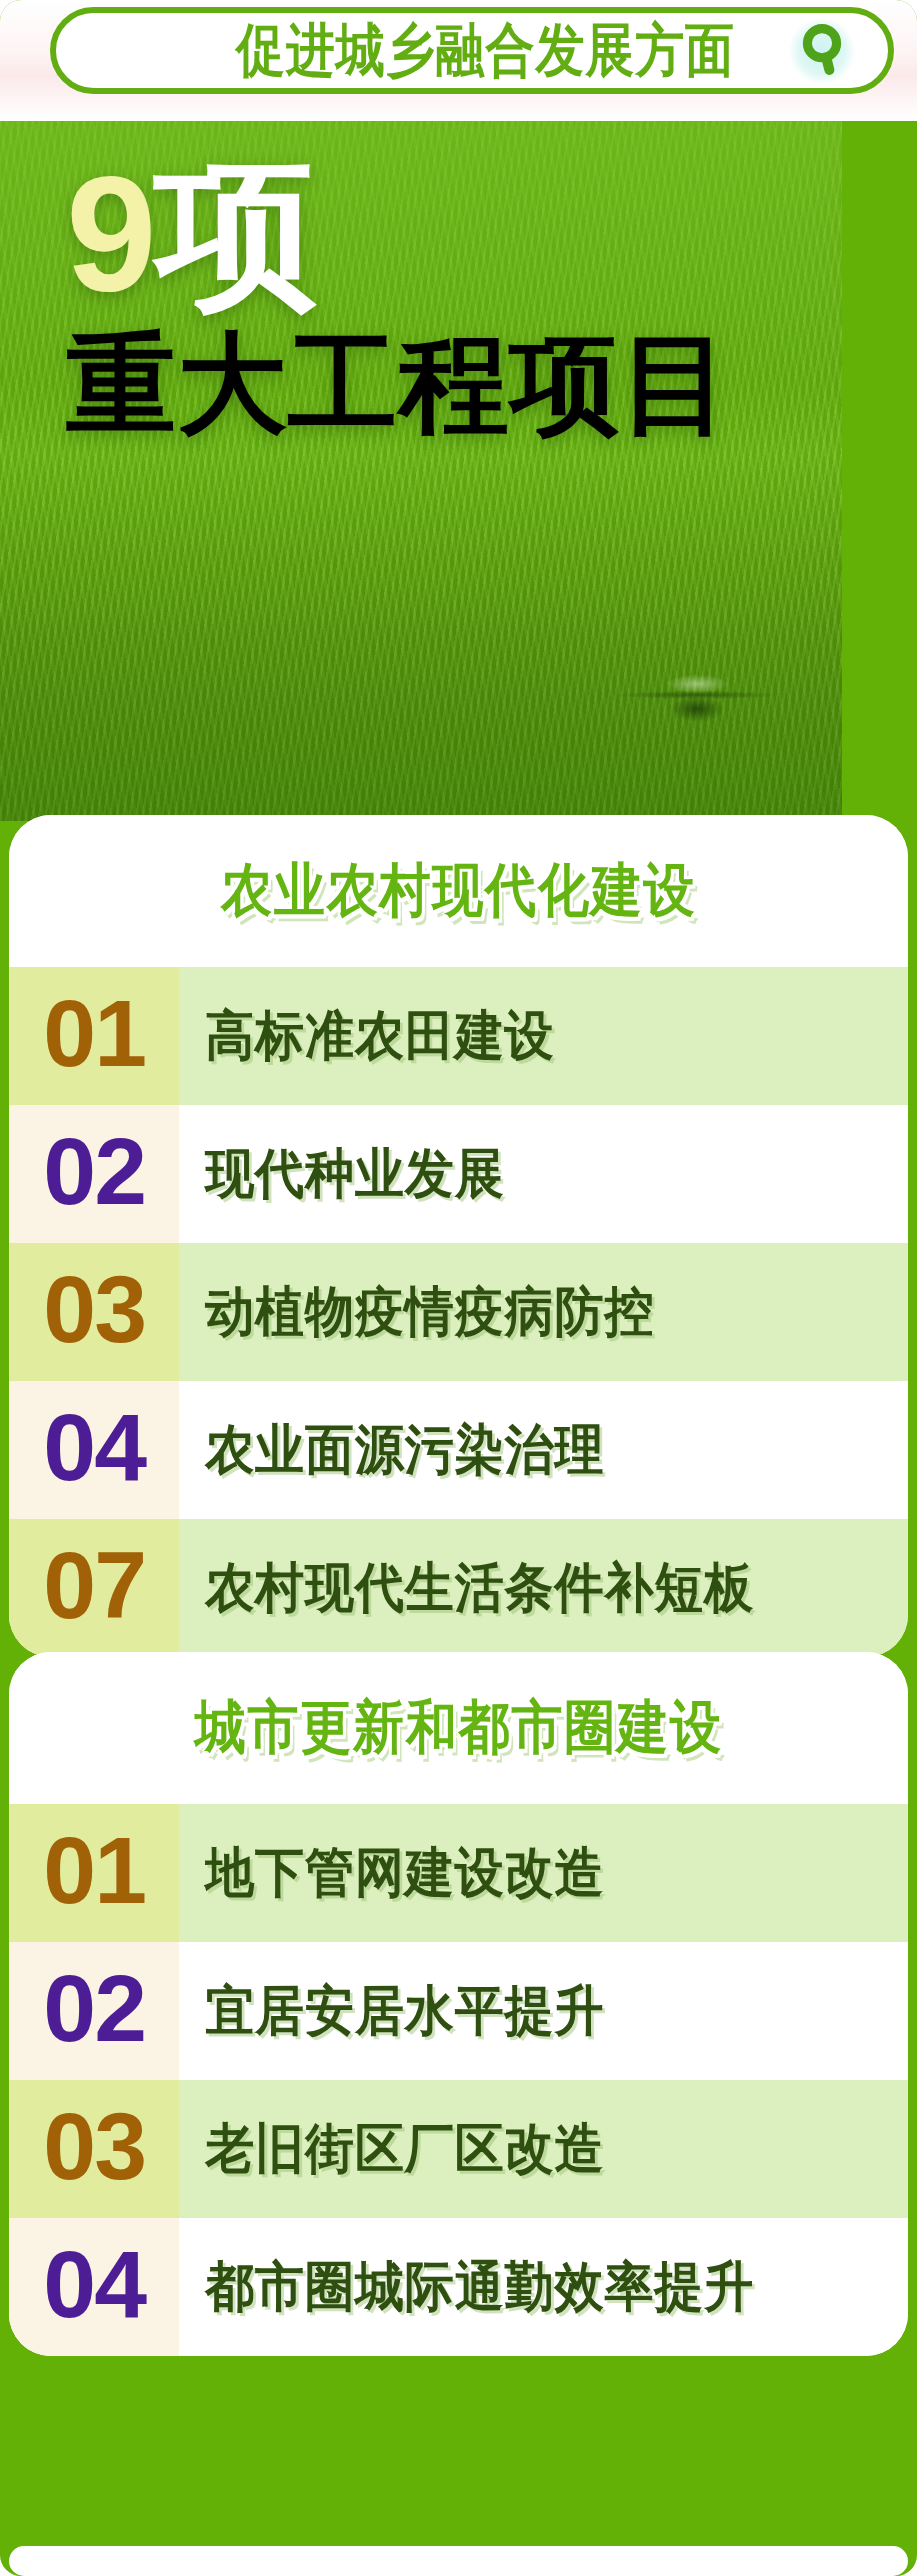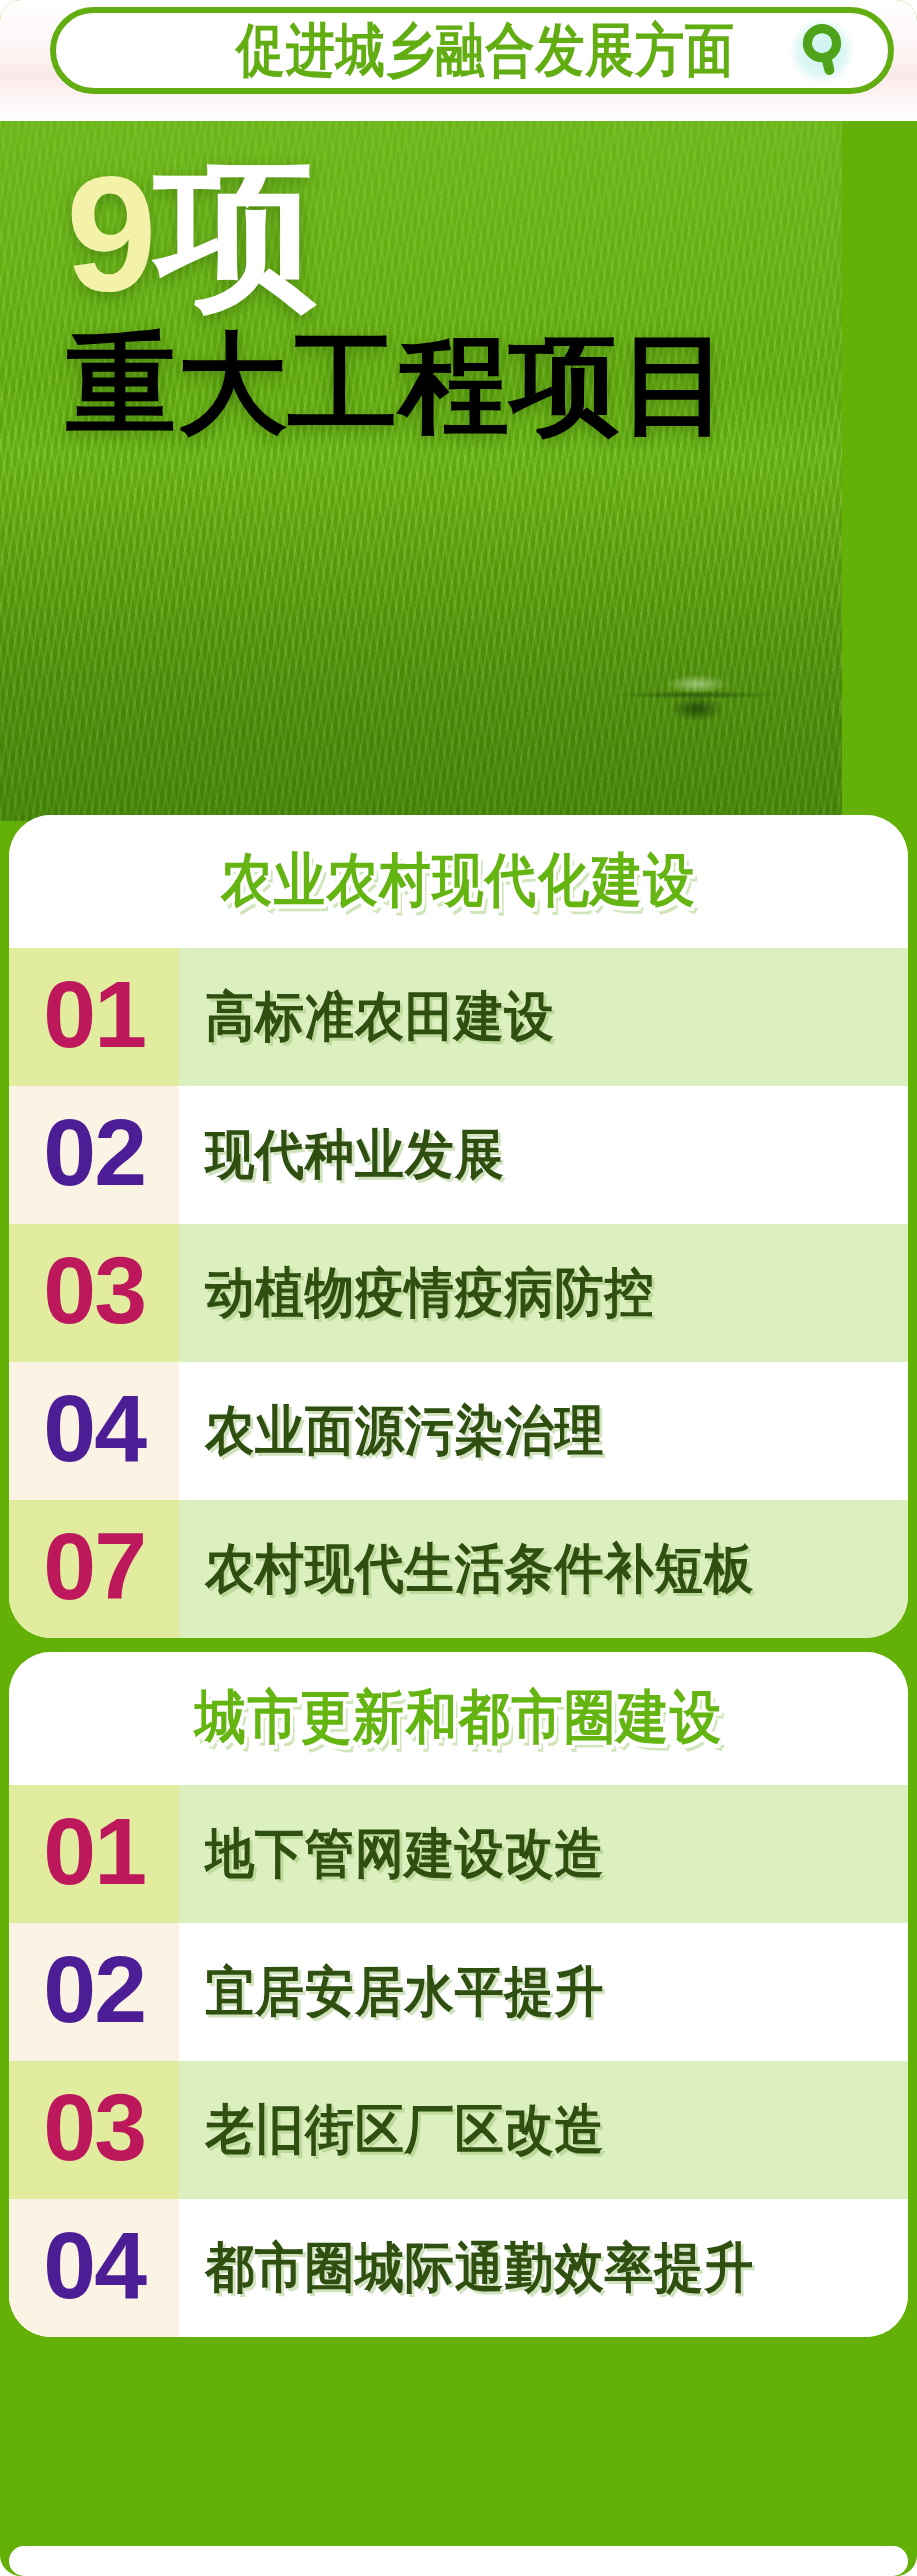--- a/index.html
+++ b/index.html
@@ -142,21 +142,21 @@
   .card {
     position: absolute;
     left: 9.2px;
     width: 899px;
     background: #ffffff;
     border-radius: 42px;
     overflow: hidden;
     z-index: 4;
   }
   .card-title-bar {
-    height: 133px;
+    height: 152px;
     display: flex;
     align-items: center;
     justify-content: center;
     background: #ffffff;
   }
   .card-title {
     font-size: 51px;
     font-weight: bold;
     color: #65b512;
     letter-spacing: 1.8px;
@@ -185,21 +185,21 @@
     display: flex;
     align-items: center;
     justify-content: center;
     font-size: 95px;
     font-weight: bold;
     line-height: 1;
     letter-spacing: -1.8px;
     box-sizing: border-box;
     padding-bottom: 5.5px;
   }
-  .row.odd  .row-num { background: #e1ec9f; color: #be185d; }
+  .row.odd  .row-num { background: #e1ec9f; color: #a16207; }
   .row.even .row-num { background: #fbf4e4; color: #4c1d95; }
   .row-label {
     flex: 1 1 auto;
     padding-left: 26px;
     font-size: 49px;
     font-weight: bold;
     color: #2e4f10;
     letter-spacing: 0.9px;
     white-space: nowrap;
     transform: scaleY(1.1);

